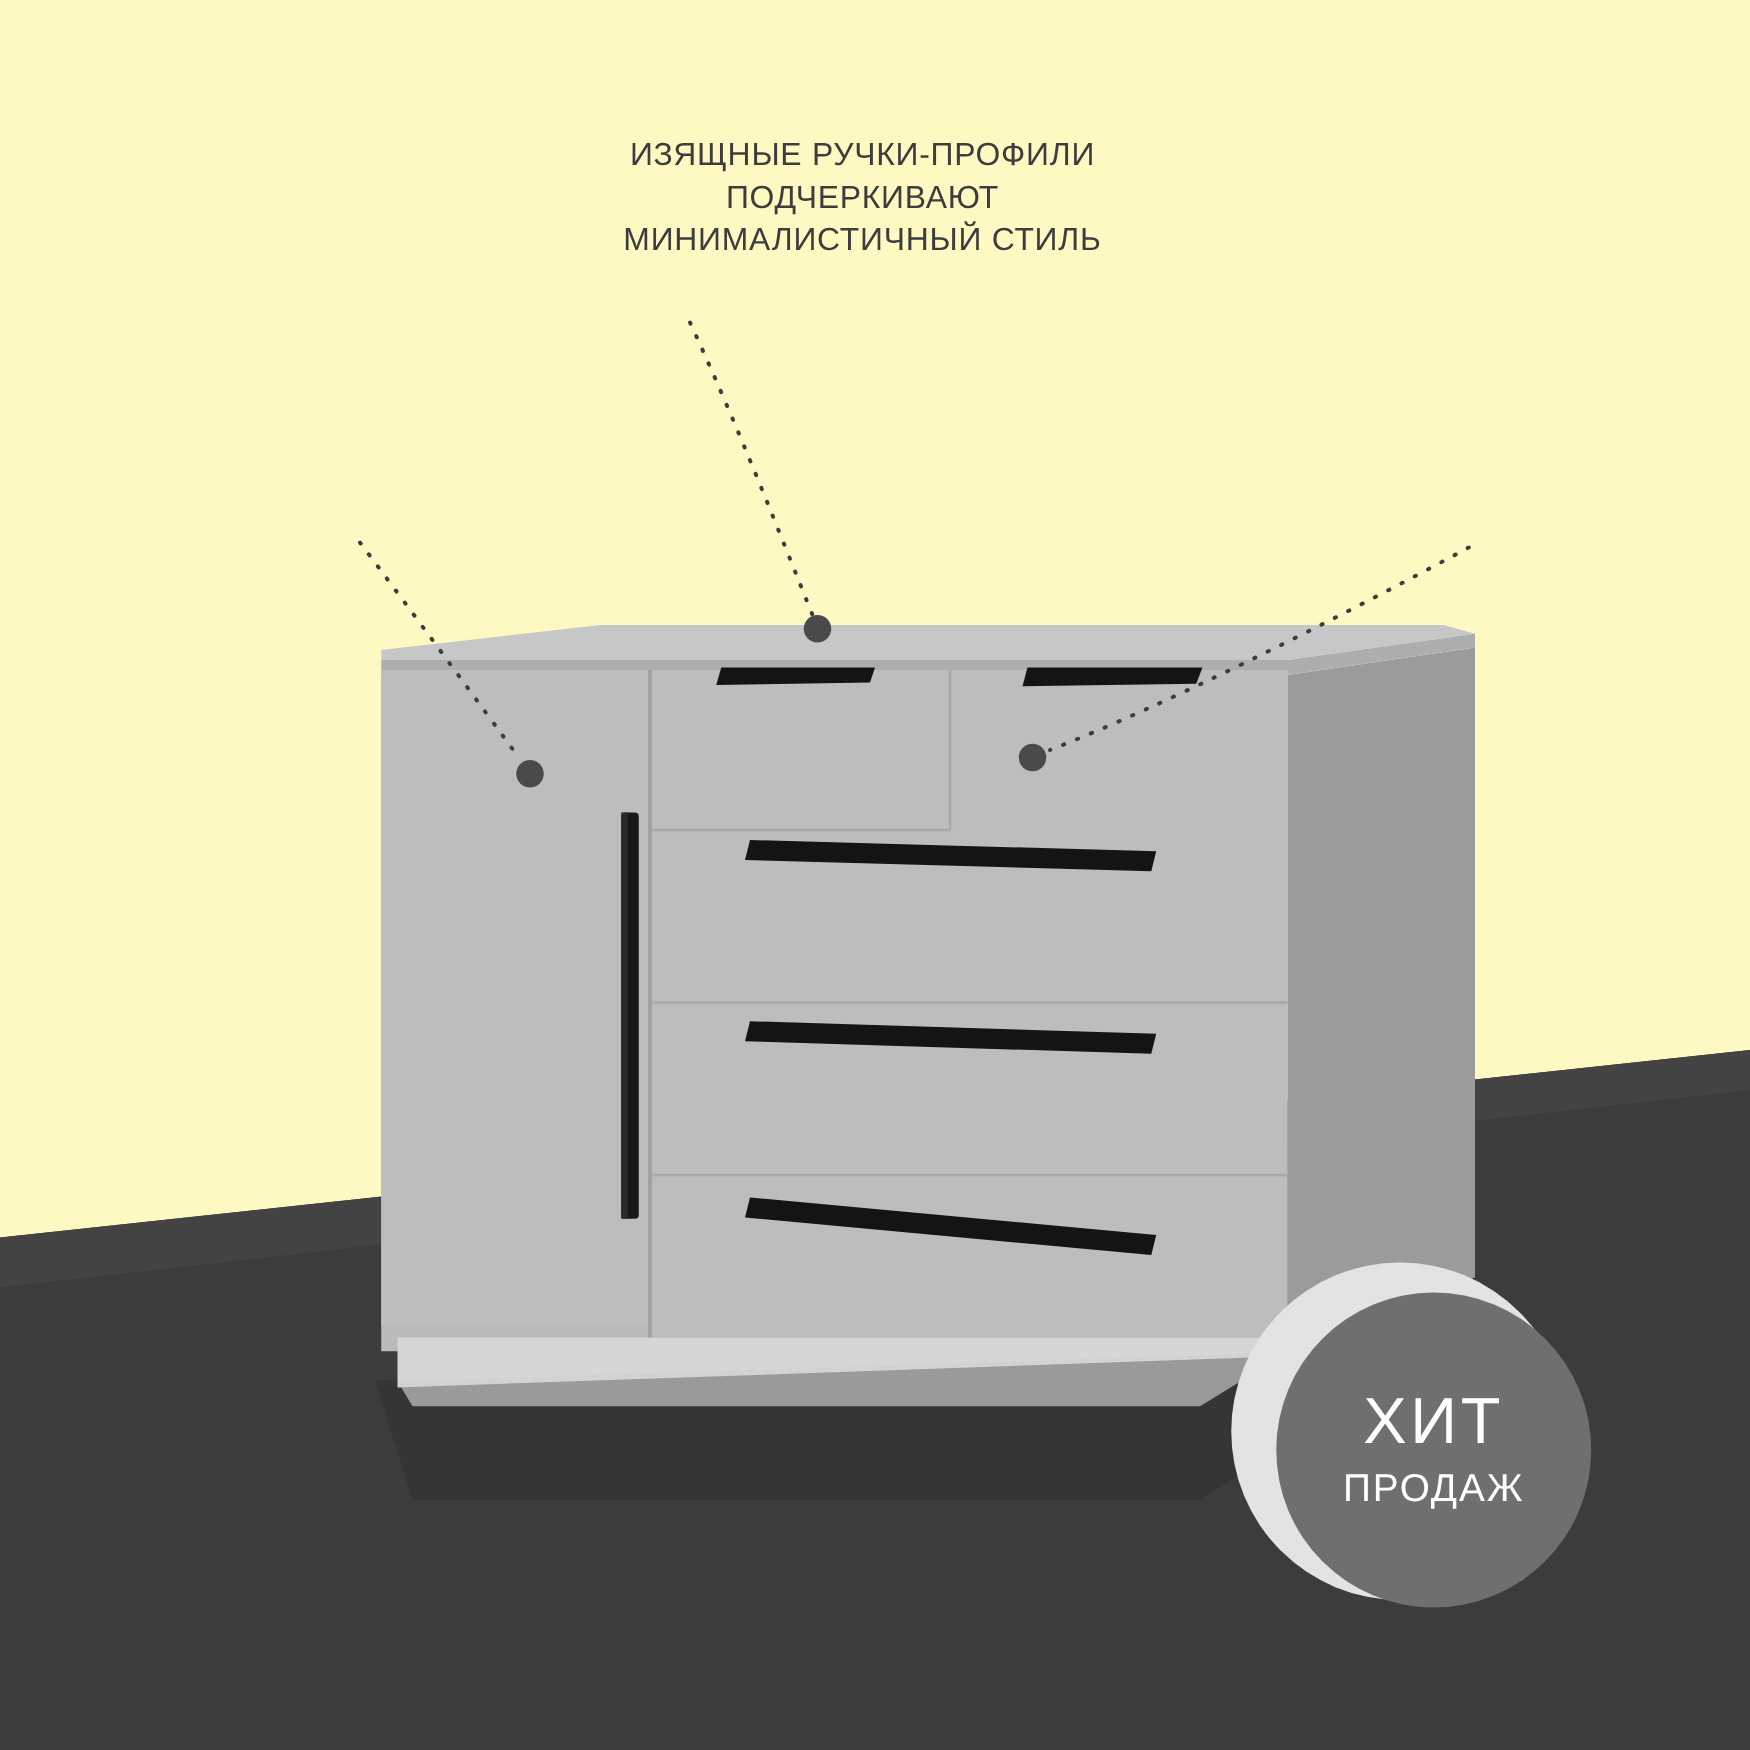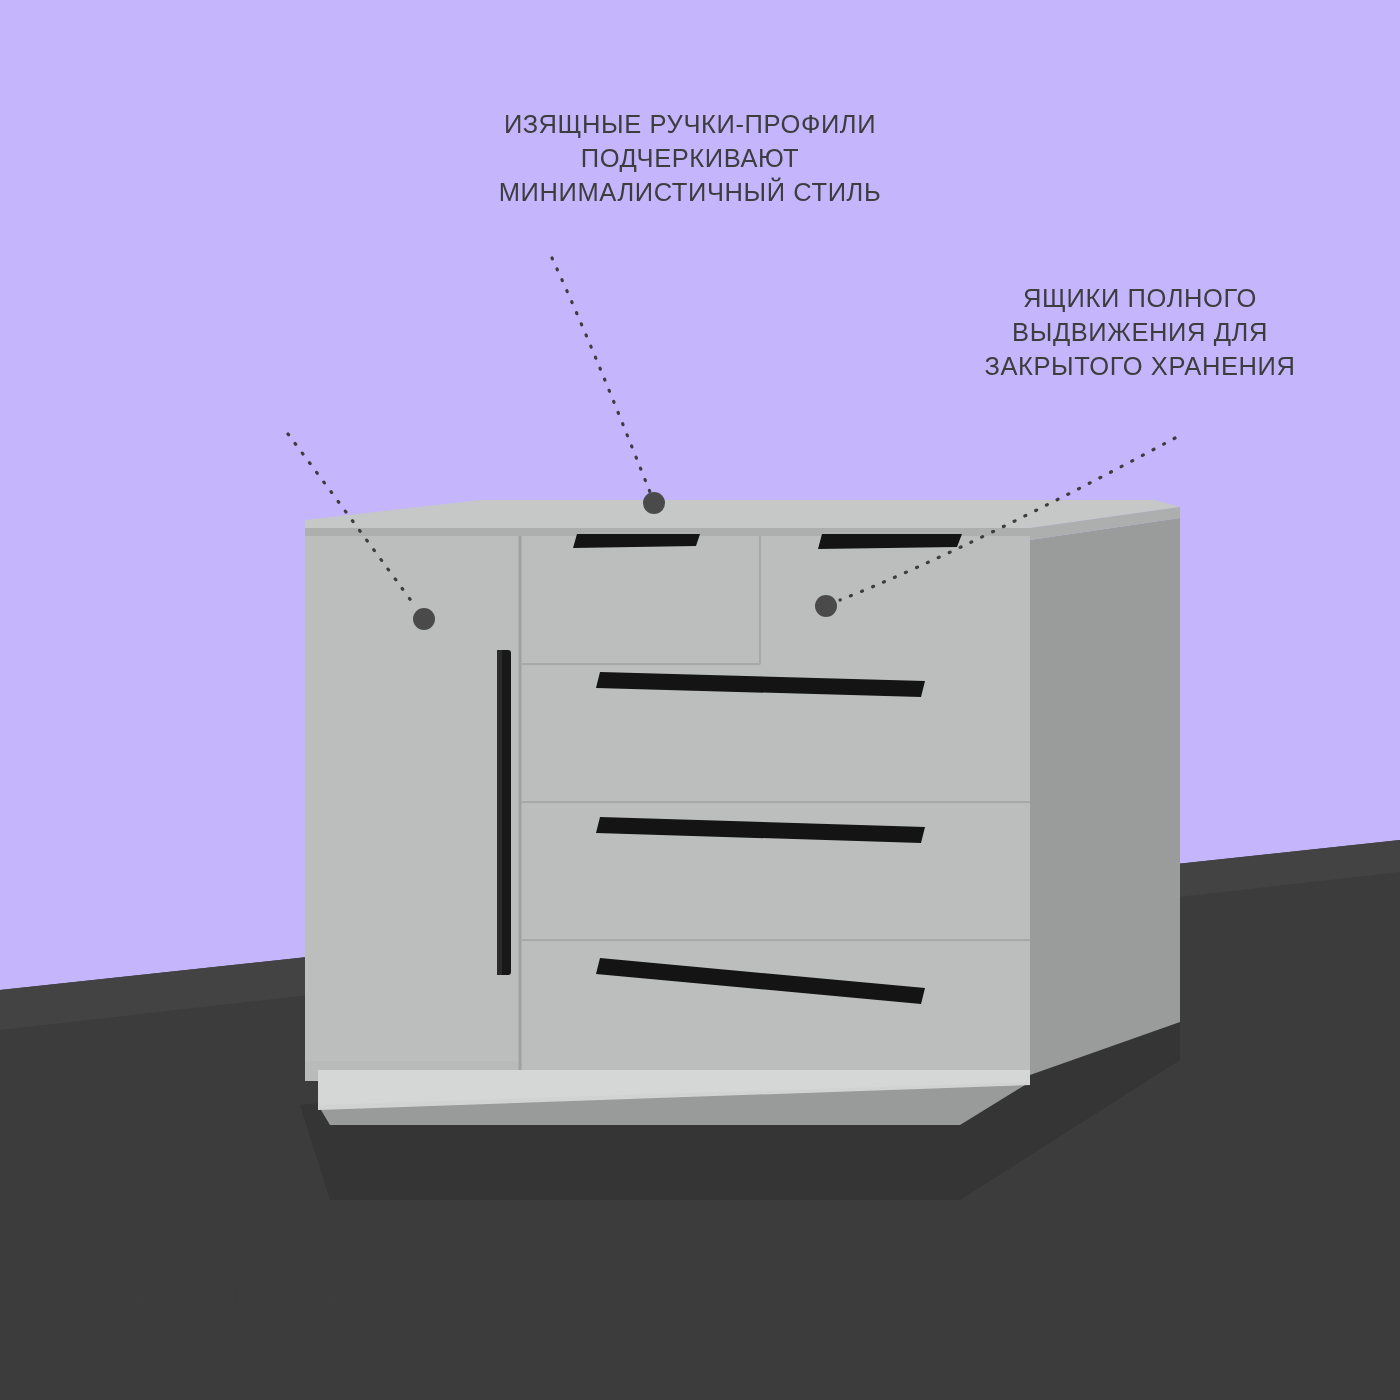--- a/index.html
+++ b/index.html
@@ -4,21 +4,21 @@
 <style>
   html, body {
     margin: 0;
     padding: 0;
     background: #ffffff;
   }
   #stage {
     position: relative;
     width: 1400px;
     height: 1400px;
-    background: #c4b5fd;
+    background: #fef9c3;
     overflow: hidden;
     font-family: "Liberation Sans", sans-serif;
     color: #3b3b3b;
   }
 
   
   .callout {
     position: absolute;
     font-size: 25.5px;
     line-height: 1.33;
@@ -165,21 +165,25 @@
     <circle cx="826" cy="606" r="11" fill="#4a4a4a"></circle>
 
     <path d="M288,434 C330,490 385,565 415,606" stroke="#3d3d3d" stroke-width="3.2" fill="none" stroke-linecap="round" stroke-dasharray="1 11"></path>
     <circle cx="424" cy="619" r="11" fill="#4a4a4a"></circle>
   </svg>
 
   <div class="callout c-handles">ИЗЯЩНЫЕ РУЧКИ-ПРОФИЛИ
 ПОДЧЕРКИВАЮТ
 МИНИМАЛИСТИЧНЫЙ СТИЛЬ</div>
 
-  <div class="callout c-drawers">ЯЩИКИ ПОЛНОГО
-ВЫДВИЖЕНИЯ ДЛЯ
-ЗАКРЫТОГО ХРАНЕНИЯ</div>
 
 
   <div class="article">артикул: mebikea-954ab</div>
 
+  <div class="badge-wrap">
+    <div class="badge-ring"></div>
+    <div class="badge-circle">
+      <div class="badge-main">ХИТ</div>
+      <div class="badge-sub">продаж</div>
+    </div>
+  </div>
 
 </div>
 
 </body></html>

